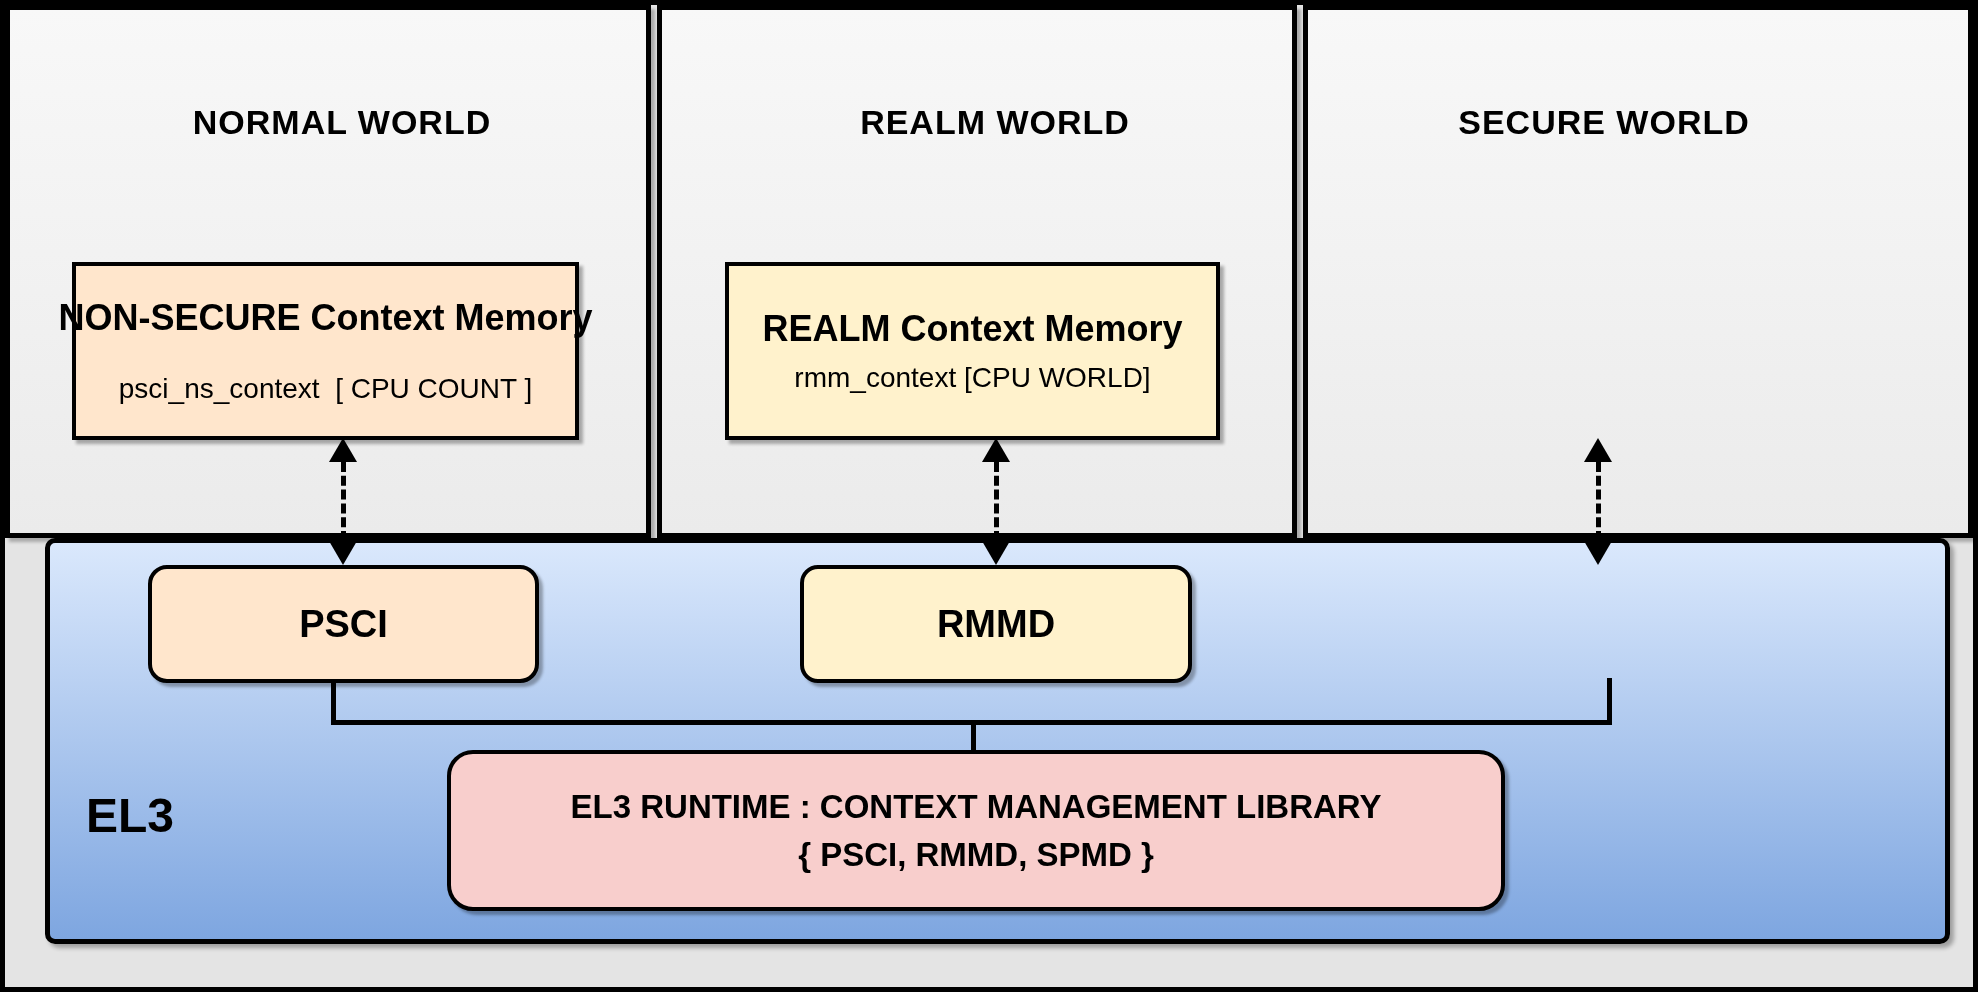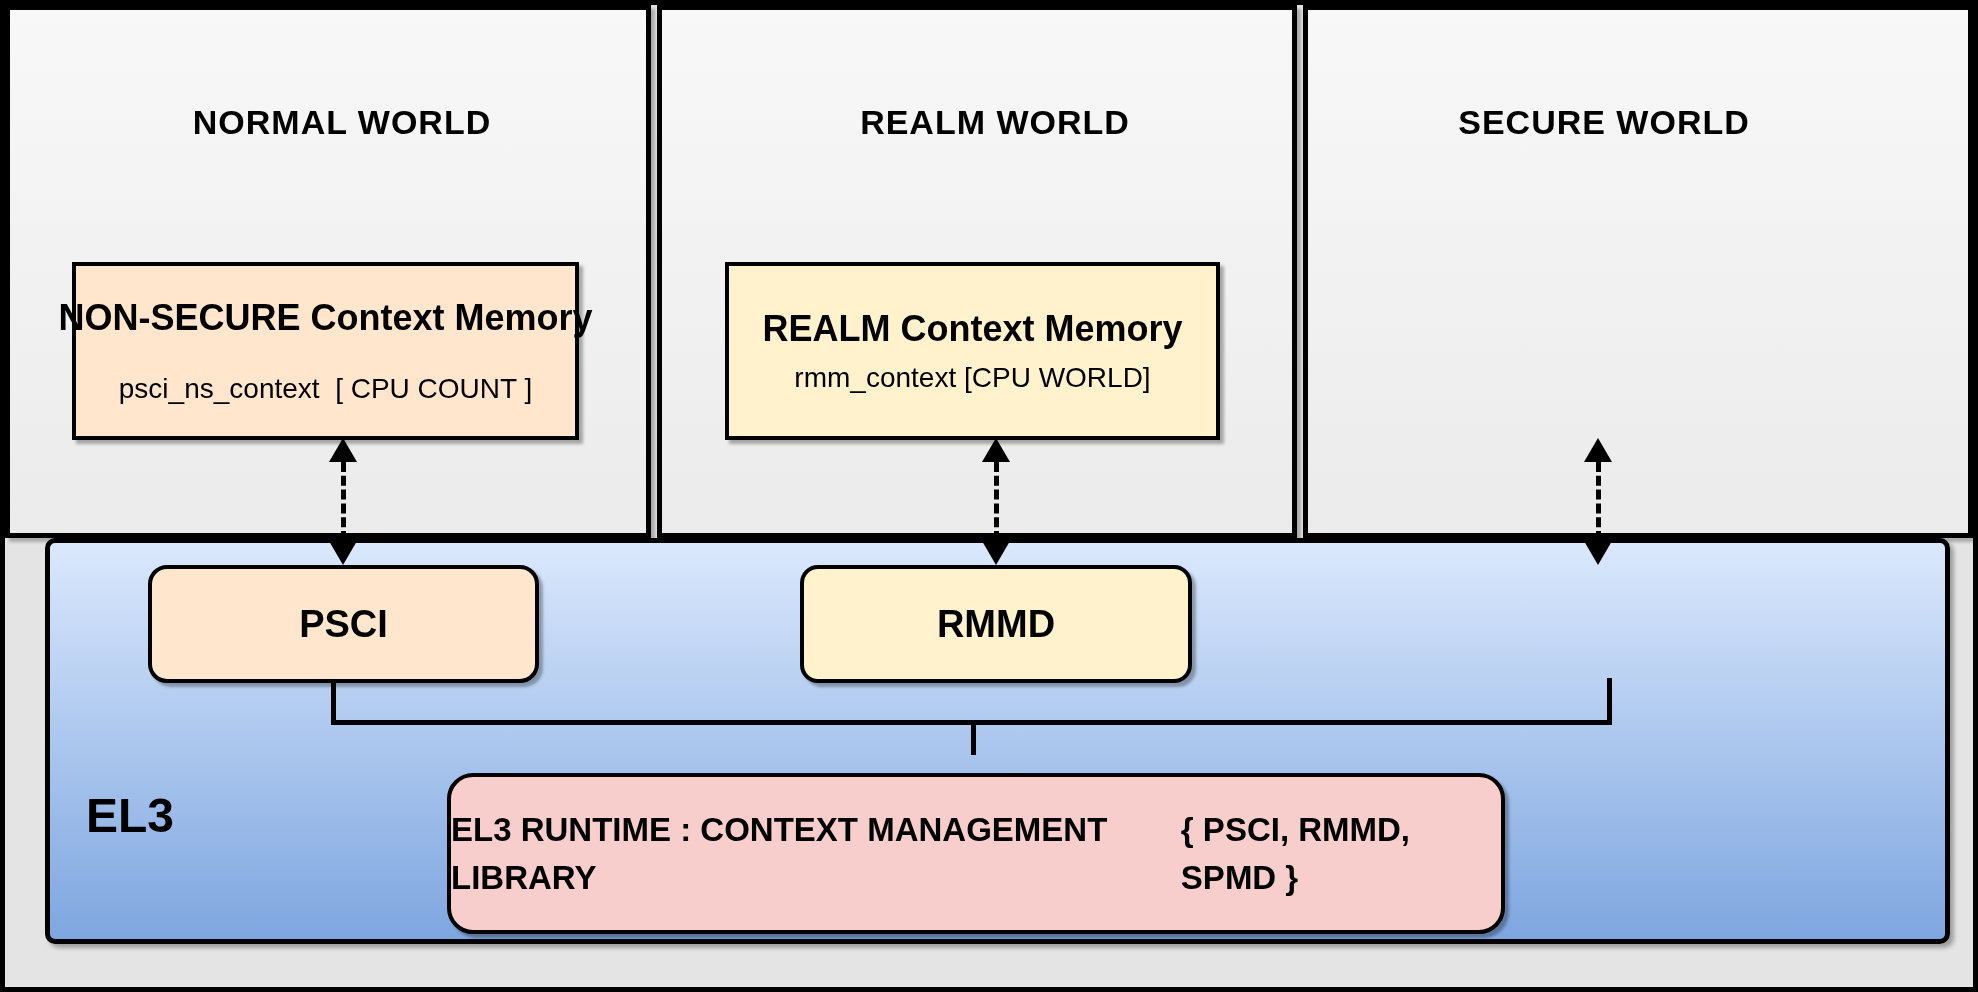--- a/index.html
+++ b/index.html
@@ -77,26 +77,26 @@
   .dispatch-rmmd { left:800px;  width:392px; background:#fff2cc; }
   .dispatch-spmd { left:1396px; width:405px; background:#d5e8d4; }
 
   .conn { position:absolute; background:#000; z-index:3; }
   .conn-stub-left  { left:331px;  top:678px; width:5px;   height:47px; }
   .conn-stub-right { left:1607px; top:678px; width:5px;   height:47px; }
   .conn-bus        { left:331px;  top:720px; width:1281px; height:5px; }
   .conn-drop       { left:971px;  top:720px; width:5px;   height:35px; }
 
   .runtime-box {
-    position:absolute; left:447px; top:773px; width:1058px; height:161px;
+    position:absolute; left:447px; top:750px; width:1058px; height:161px;
     box-sizing:border-box;
     border:4px solid #000; border-radius:26px;
     background:#f8cecc;
     box-shadow:4px 4px 3px rgba(0,0,0,0.3);
-    display:flex; flex-direction:row; align-items:center; justify-content:center;
+    display:flex; flex-direction:column; align-items:center; justify-content:center;
     font-size:33px; font-weight:bold; line-height:1.45;
     z-index:4;
   }
 
   .arrow {
     position:absolute; top:438px; height:127px; width:30px;
     display:flex; flex-direction:column; align-items:center;
     z-index:6;
   }
   .arrow-ns     { left:328px; }

